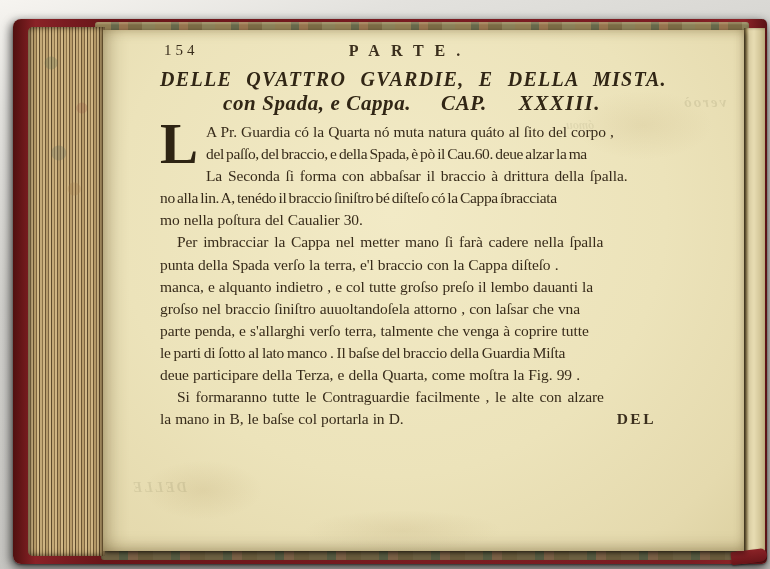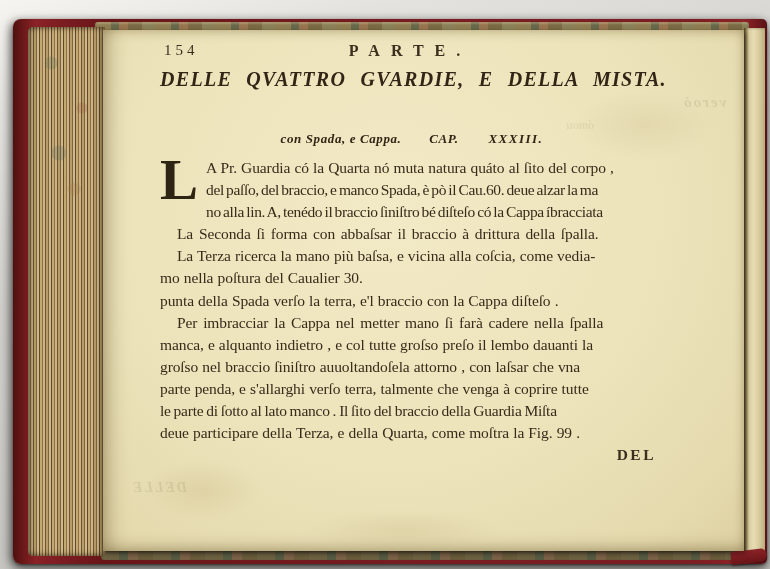--- a/index.html
+++ b/index.html
@@ -75,21 +75,21 @@
   
   .content{position:absolute;left:57px;top:12px;width:504px;color:#372b1a;}
   .pagehead{position:relative;height:21px;}
   .folio{position:absolute;left:4px;top:0;font-size:15px;letter-spacing:4px;color:#3b2f1d;}
   .runhead{position:absolute;left:0;right:4px;top:0;text-align:center;font-size:16px;font-weight:bold;letter-spacing:11px;color:#3b2f1d;}
   .title1{
     margin-top:3px;text-align:right;font-size:20px;font-weight:bold;font-style:italic;
     letter-spacing:1.3px;word-spacing:8px;white-space:nowrap;color:#3126156;
     color:#312615;height:26px;line-height:26px;
   }
-  .title2{text-align:center;font-size:13px;font-weight:bold;font-style:italic;color:#312615;height:24px;line-height:22px;letter-spacing:.6px;margin-top:36px;}
+  .title2{text-align:center;font-size:21px;font-weight:bold;font-style:italic;color:#312615;height:24px;line-height:22px;letter-spacing:.6px;}
   .title2 .gap1{margin-left:24px;}
   .title2 .gap2{margin-left:26px;letter-spacing:1.5px;}
   .body{margin-top:5px;position:relative;}
   .dropcap{
     float:left;width:40px;height:42px;margin:3px 6px 0 0;
     font-size:57px;line-height:40px;font-weight:bold;color:#2e2413;text-align:left;
   }
   .line{
     height:22.1px;line-height:22.1px;font-size:15.5px;white-space:nowrap;
     letter-spacing:-0.1px;word-spacing:.4px;overflow:visible;color:#372b1a;
@@ -140,33 +140,34 @@
 
         <div class="title2">
           <span>con Spada, e Cappa.</span>
           <span class="gap1">CAP.</span>
           <span class="gap2">XXXIII.</span>
         </div>
 
         <div class="body">
           <span class="dropcap">L</span>
           <div class="line">A Pr. Guardia có la Quarta nó muta natura quáto al ſito del corpo ,</div>
-          <div class="line tight">del paſſo, del braccio, e manco Spada, è pò il Cau.60. deue alzar la ma</div>
+          <div class="line tight">del paſſo, del braccio, e della Spada, è pò il Cau.60. deue alzar la ma</div>
+          <div class="line ind loose">La Seconda ſi forma con abbaſsar il braccio à drittura della ſpalla.</div>
           <div class="line tight">no alla lin. A, tenédo il braccio ſiniſtro bé diſteſo có la Cappa íbracciata</div>
-          <div class="line ind loose">La Seconda ſi forma con abbaſsar il braccio à drittura della ſpalla.</div>
-          <div class="line ind">La Terza ricerca la mano più baſsa, e vicina alla coſcia, come vedia-</div>
           <div class="line">mo nella poſtura del Caualier 30.</div>
+          <div class="line ind loose">Per imbracciar la Cappa nel metter mano ſi farà cadere nella ſpalla</div>
           <div class="line">punta della Spada verſo la terra, e'l braccio con la Cappa diſteſo .</div>
-          <div class="line ind loose">Per imbracciar la Cappa nel metter mano ſi farà cadere nella ſpalla</div>
           <div class="line">manca, e alquanto indietro , e col tutte groſso preſo il lembo dauanti la</div>
           <div class="line">groſso nel braccio ſiniſtro auuoltandoſela attorno , con laſsar che vna</div>
           <div class="line">parte penda, e s'allarghi verſo terra, talmente che venga à coprire tutte</div>
-          <div class="line snug">le parte di ſotto al lato manco .  Il ſito del braccio della Guardia Miſta</div>
+          <div class="line snug">le parti di ſotto al lato manco .  Il baſse del braccio della Guardia Miſta</div>
           <div class="line">deue participare della Terza, e della Quarta, come moſtra la Fig. 99 .</div>
+          <div class="line ind loose">Si formaranno tutte le Contraguardie facilmente , le alte con alzare</div>
           <div class="line lastrow">
+            <span>la mano in B, le baſse col portarla in D.</span>
             <span class="catch">DEL</span>
           </div>
         </div>
 
       </div>
     </div>
   </div>
 </div>
 
 </body></html>

